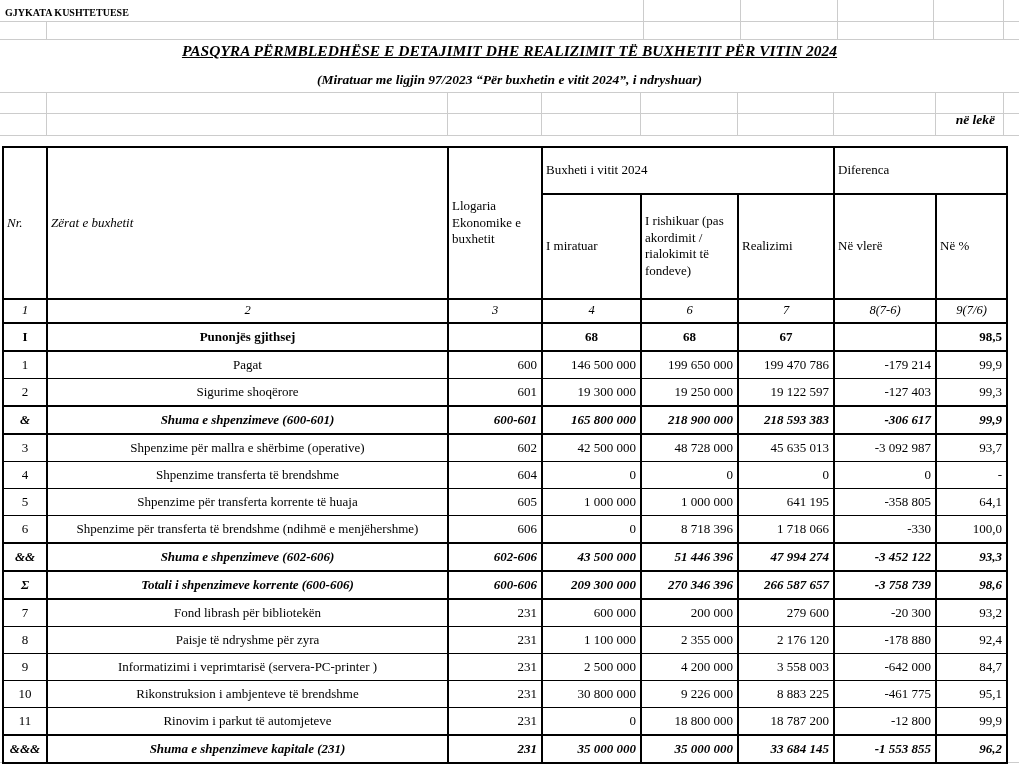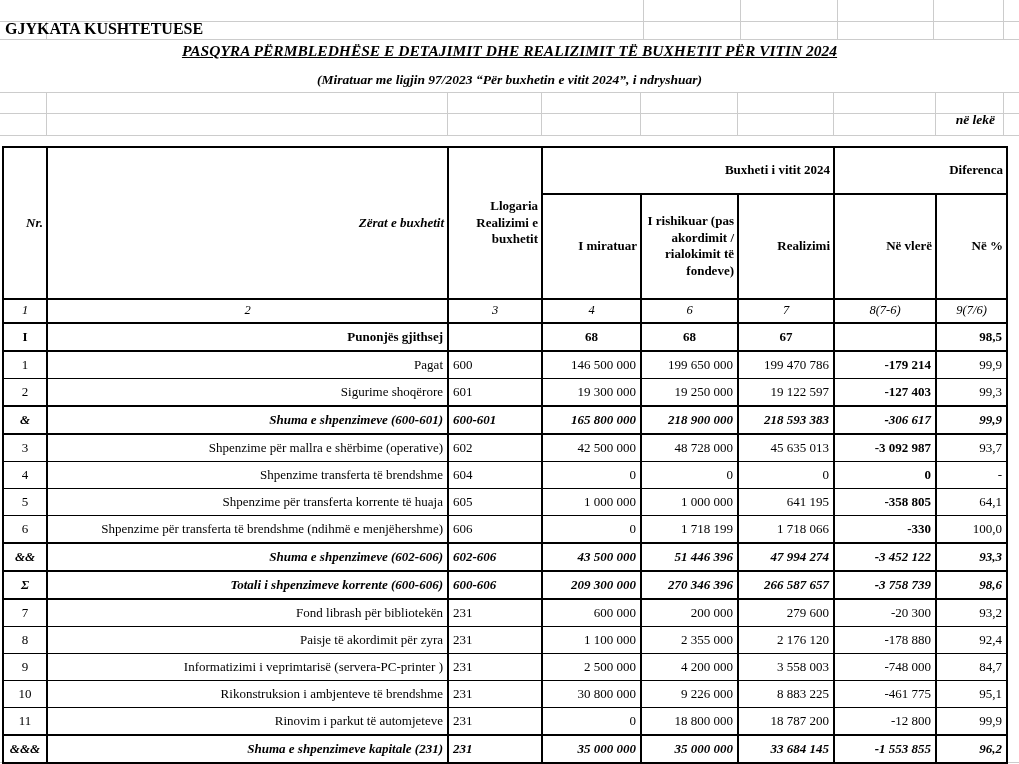--- a/index.html
+++ b/index.html
@@ -5,45 +5,45 @@
   html,body{margin:0;padding:0;}
   body{
     width:1019px;height:764px;position:relative;background:#ffffff;
     font-family:"Liberation Serif","DejaVu Serif",serif;color:#000;overflow:hidden;
   }
   
   .gh,.gv{position:absolute;background:#cccccc;}
   .gh{height:1px;left:0;width:1019px;}
   .gv{width:1px;}
   
-  .org{position:absolute;left:5px;top:20px;font-size:16px;font-weight:bold;white-space:nowrap;}
+  .org{position:absolute;left:5px;top:7px;font-size:10px;font-weight:bold;white-space:nowrap;}
   .title{position:absolute;left:0;top:42px;width:1019px;text-align:center;
          font-size:15.5px;font-weight:bold;font-style:italic;text-decoration:underline;white-space:nowrap;}
   .subtitle{position:absolute;left:0;top:72px;width:1019px;text-align:center;
             font-size:13.5px;font-weight:bold;font-style:italic;white-space:nowrap;}
   .lek{position:absolute;right:24px;top:112px;font-size:13.5px;font-weight:bold;font-style:italic;white-space:nowrap;}
   
   table.budget{position:absolute;left:2px;top:146px;width:1004px;border-collapse:collapse;
                table-layout:fixed;font-size:13px;}
-  th{border:2px solid #000;font-weight:bold;text-align:right;vertical-align:middle;
+  th{border:2px solid #000;font-weight:normal;text-align:left;vertical-align:middle;
      padding:14px 3px;line-height:1.3;}
   th.hi{font-style:italic;}
   tr.h-num td{border:2px solid #000;font-style:italic;font-size:12.5px;text-align:center;
               padding:0 3px;height:22px;}
   tbody td{border-style:solid;border-color:#000;border-width:1px 2px;padding:0 4px;
            height:26px;overflow:hidden;white-space:nowrap;vertical-align:middle;}
   tr.r-emp td,tr.r-sub td,tr.r-total td{border-top-width:2px;border-bottom-width:2px;}
   tr.r-emp td{font-weight:bold;}
   tr.r-total td{font-weight:bold;}
   tr.r-sub td{font-weight:bold;font-style:italic;}
   td.c-nr{text-align:center;padding:0 2px;}
-  td.c-label{text-align:right;}
-  td.c-acc{text-align:left;}
+  td.c-label{text-align:center;}
+  td.c-acc{text-align:right;}
   td.c-num,td.c-pct{text-align:right;}
-  tr.bold-diff td.c-diff{font-weight:bold;}
+  tr.bold-diff td.c-diff{font-weight:normal;}
   tr.r-emp td.c-num{text-align:center;}
 </style>
 </head>
 <body>
 
 <div class="gh" style="top:21px"></div>
 <div class="gh" style="top:39px"></div>
 <div class="gh" style="top:92px"></div>
 <div class="gh" style="top:113px"></div>
 <div class="gh" style="top:135px"></div>
@@ -82,21 +82,21 @@
     <col style="width:99px">
       <col style="width:97px">
       <col style="width:96px">
     <col style="width:102px">
       <col style="width:71px">
   </colgroup>
   <thead>
     <tr style="height:35px">
       <th rowspan="2" class="hi">Nr.</th>
       <th rowspan="2" class="hi">Zërat e buxhetit</th>
-      <th rowspan="2">Llogaria Realizimi e buxhetit</th>
+      <th rowspan="2">Llogaria Ekonomike e buxhetit</th>
       <th colspan="3">Buxheti i vitit 2024</th>
       <th colspan="2">Diferenca</th>
     </tr>
     <tr style="height:105px">
       <th>I miratuar</th>
       <th>I rishikuar (pas akordimit / rialokimit të fondeve)</th>
       <th>Realizimi</th>
       <th>Në vlerë</th>
       <th>Në %</th>
     </tr>
@@ -180,21 +180,21 @@
         <td class="c-num">1 000 000</td>
         <td class="c-num">641 195</td>
         <td class="c-num c-diff">-358 805</td>
         <td class="c-pct">64,1</td>
       </tr>
       <tr class="r-item bold-diff">
         <td class="c-nr">6</td>
         <td class="c-label">Shpenzime për transferta të brendshme (ndihmë e menjëhershme)</td>
         <td class="c-acc">606</td>
         <td class="c-num">0</td>
-        <td class="c-num">1 718 199</td>
+        <td class="c-num">8 718 396</td>
         <td class="c-num">1 718 066</td>
         <td class="c-num c-diff">-330</td>
         <td class="c-pct">100,0</td>
       </tr>
       <tr class="r-sub">
         <td class="c-nr">&amp;&amp;</td>
         <td class="c-label">Shuma e shpenzimeve (602-606)</td>
         <td class="c-acc">602-606</td>
         <td class="c-num">43 500 000</td>
         <td class="c-num">51 446 396</td>
@@ -217,36 +217,36 @@
         <td class="c-label">Fond librash për bibliotekën</td>
         <td class="c-acc">231</td>
         <td class="c-num">600 000</td>
         <td class="c-num">200 000</td>
         <td class="c-num">279 600</td>
         <td class="c-num c-diff">-20 300</td>
         <td class="c-pct">93,2</td>
       </tr>
       <tr class="r-item">
         <td class="c-nr">8</td>
-        <td class="c-label">Paisje të akordimit për zyra</td>
+        <td class="c-label">Paisje të ndryshme për zyra</td>
         <td class="c-acc">231</td>
         <td class="c-num">1 100 000</td>
         <td class="c-num">2 355 000</td>
         <td class="c-num">2 176 120</td>
         <td class="c-num c-diff">-178 880</td>
         <td class="c-pct">92,4</td>
       </tr>
       <tr class="r-item">
         <td class="c-nr">9</td>
         <td class="c-label">Informatizimi i veprimtarisë (servera-PC-printer )</td>
         <td class="c-acc">231</td>
         <td class="c-num">2 500 000</td>
         <td class="c-num">4 200 000</td>
         <td class="c-num">3 558 003</td>
-        <td class="c-num c-diff">-748 000</td>
+        <td class="c-num c-diff">-642 000</td>
         <td class="c-pct">84,7</td>
       </tr>
       <tr class="r-item">
         <td class="c-nr">10</td>
         <td class="c-label">Rikonstruksion i ambjenteve të brendshme</td>
         <td class="c-acc">231</td>
         <td class="c-num">30 800 000</td>
         <td class="c-num">9 226 000</td>
         <td class="c-num">8 883 225</td>
         <td class="c-num c-diff">-461 775</td>

